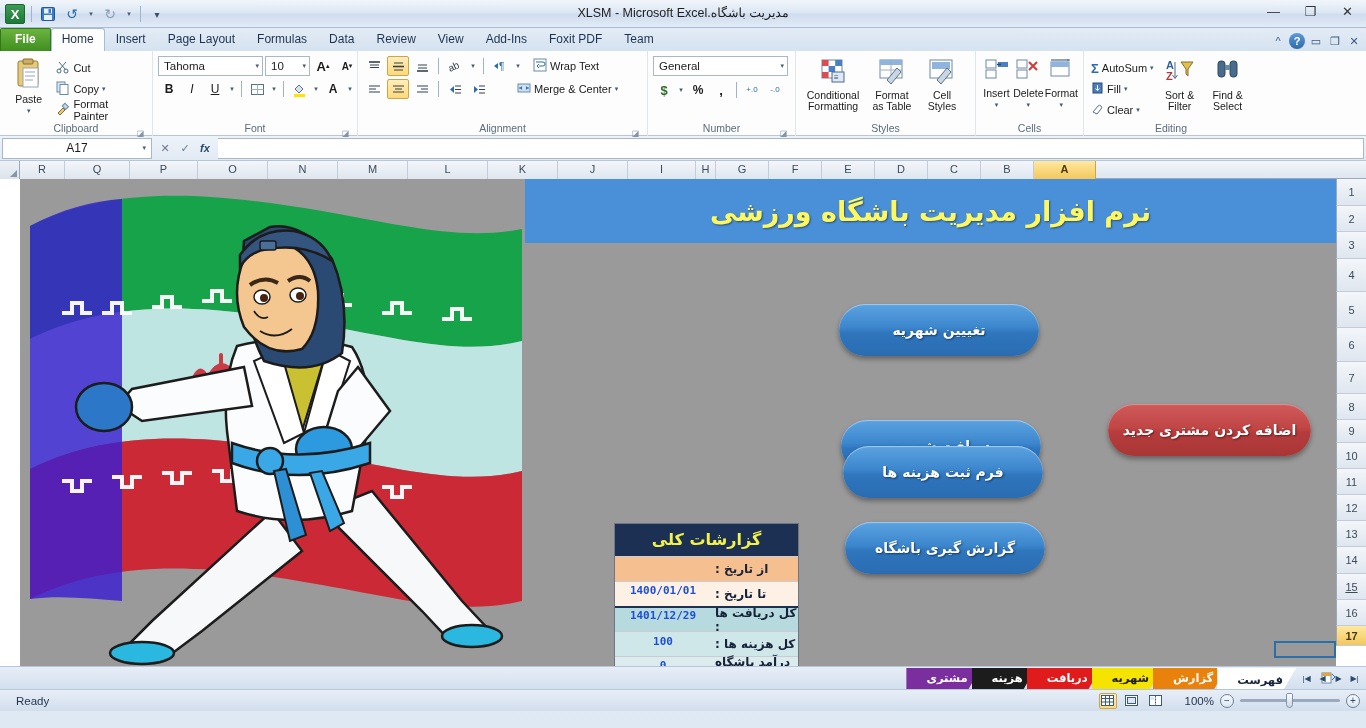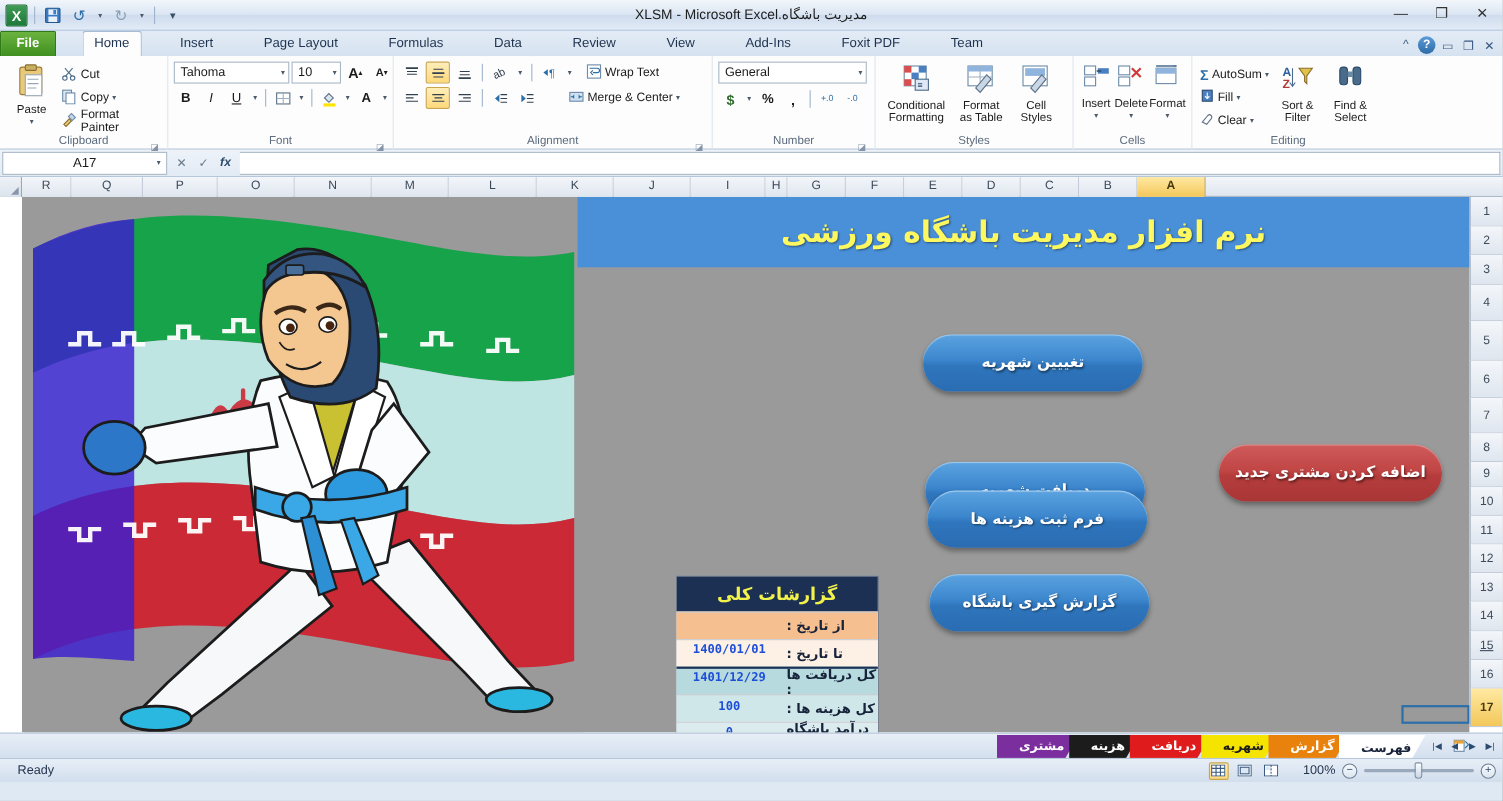--- a/index.html
+++ b/index.html
@@ -25,21 +25,21 @@
      background:linear-gradient(180deg,#3f9a54,#1d7a38); border:1px solid #156c2e; border-radius:2px; }
   .sep-v { width:1px; height:16px; background:#9fb4cc; margin:0 3px; }
   .title-text { position:absolute; left:0; right:0; top:5px; text-align:center;
      font-size:12.5px; color:#1d1d1d; direction:rtl; }
   .wbtns { position:absolute; right:0; top:0; display:flex; }
   .wbtn { width:37px; height:23px; display:flex; align-items:center; justify-content:center;
      font-size:13px; color:#333; }
 
   
   .tabsrow { height:23px; display:flex; padding-left:0;
-     background:linear-gradient(180deg,#e3ecf6,#d5e2f0); position:relative;gap:24px; }
+     background:linear-gradient(180deg,#e3ecf6,#d5e2f0); position:relative; }
   .tab { padding:3px 10px 4px; font-size:12px; color:#1f3350; line-height:15px;
          border:1px solid transparent; border-bottom:none; cursor:default; }
   .tab.file { background:linear-gradient(180deg,#6cb33f,#3f8f20); color:#fff; font-weight:600;
          border-radius:2px 2px 0 0; padding:3px 14px 4px; border:1px solid #2f7a16; border-bottom:none;}
   .tab.active { background:#fdfdfd; border-color:#a7bdd6; border-radius:3px 3px 0 0; }
   .tabsrow-right { position:absolute; right:4px; bottom:2px; display:flex; gap:3px; align-items:center; }
   .mini-ico { width:16px; height:16px; display:flex; align-items:center; justify-content:center; font-size:11px; color:#3b5a80;}
   .help-ico { width:16px;height:16px;border-radius:50%;background:linear-gradient(180deg,#5b9bd8,#2f6ca8);
       color:#fff;font-weight:bold;font-size:11px;display:flex;align-items:center;justify-content:center;}
 
@@ -818,21 +818,21 @@
         <div class="rowcell" style="height: 32px;">7</div>
         <div class="rowcell" style="height: 26px;">8</div>
         <div class="rowcell" style="height: 23px;">9</div>
         <div class="rowcell" style="height: 26px;">10</div>
         <div class="rowcell" style="height: 26px;">11</div>
         <div class="rowcell" style="height: 26px;">12</div>
         <div class="rowcell" style="height: 26px;">13</div>
         <div class="rowcell" style="height: 27px;">14</div>
         <div class="rowcell" style="height: 26px; text-decoration: underline;">15</div>
         <div class="rowcell" style="height: 26px;">16</div>
-        <div class="rowcell sel" style="height: 35px;">17</div>
+        <div class="rowcell sel" style="height: 20px;">17</div>
       </div>
   </div>
 
   <div class="hsbar">
     <div class="hsbtn">▯</div>
     <div class="hsbtn">◀</div>
     <div class="hsthumb" style="width:440px;"></div>
     <div class="hsbtn">▥</div>
     <div class="hsbtn">▶</div>
     <div class="hsbtn">▯</div>

